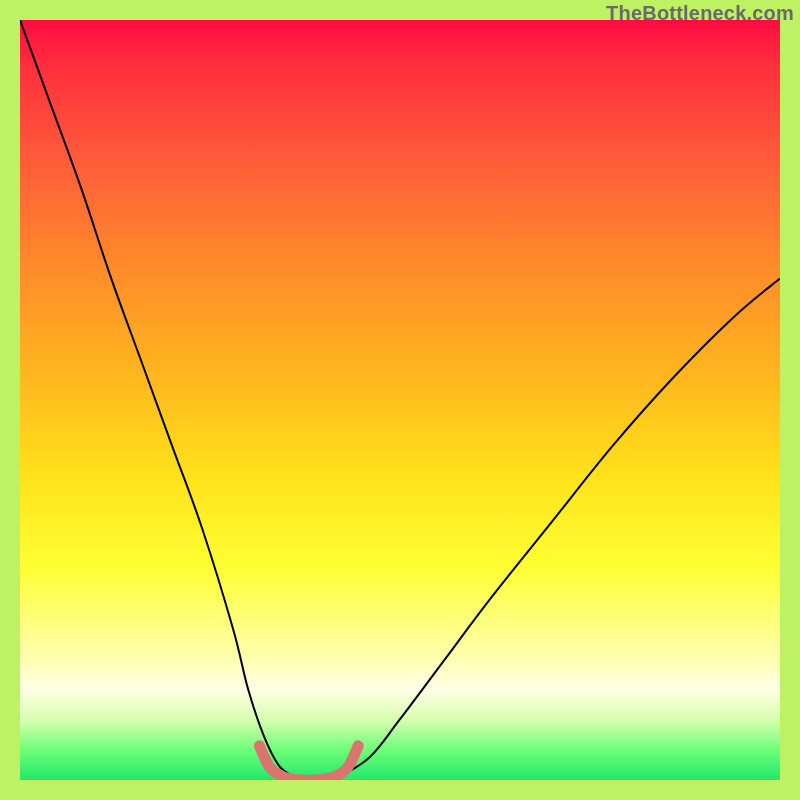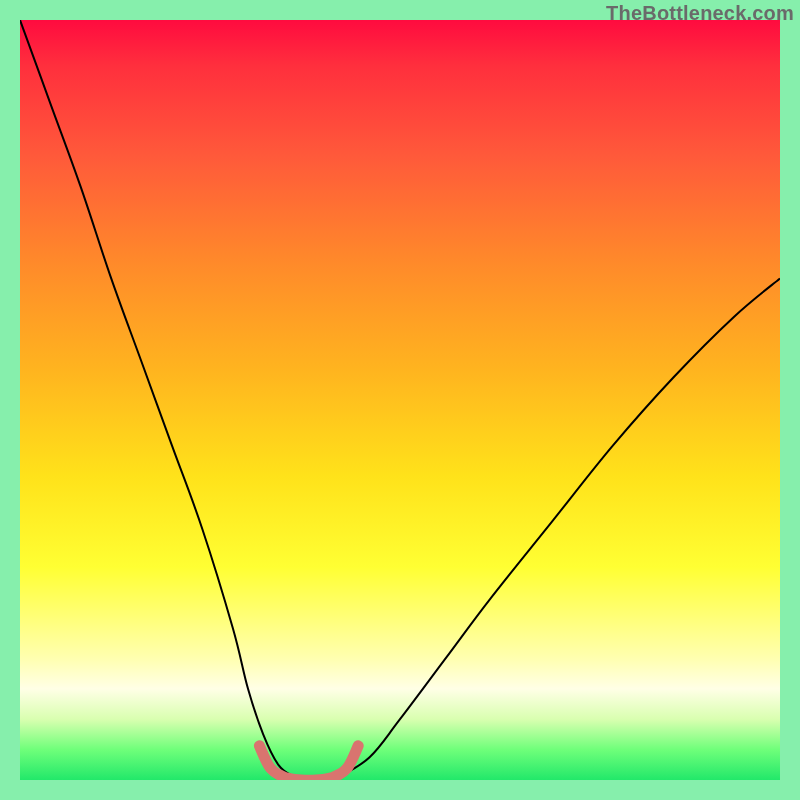--- a/index.html
+++ b/index.html
@@ -8,21 +8,21 @@
     width: 800px;
     height: 800px;
     background: #000;
     overflow: hidden;
     font-family: Arial, Helvetica, sans-serif;
   }
   .frame {
     position: absolute;
     left: 0; top: 0;
     width: 800px; height: 800px;
-    background: #86efac;
+    background: #bef264;
   }
   .plot-area {
     position: absolute;
     left: 20px;
     top: 20px;
     width: 760px;
     height: 760px;
     overflow: hidden;
   }
   

